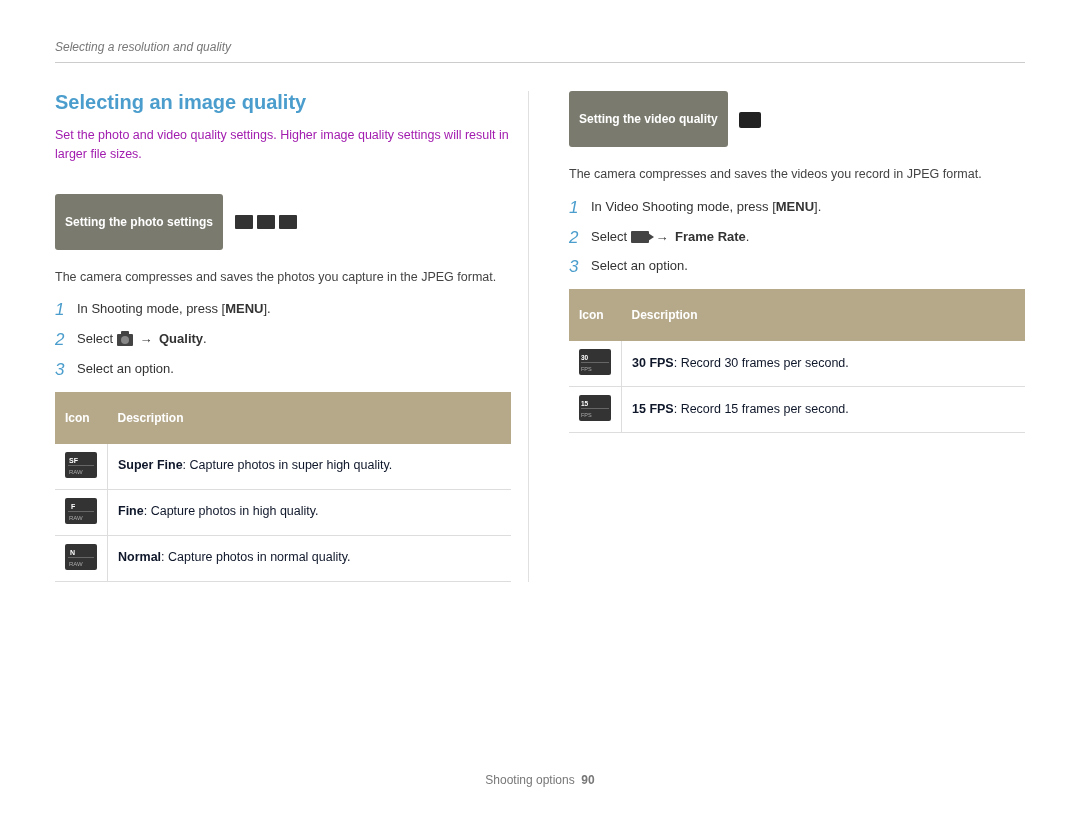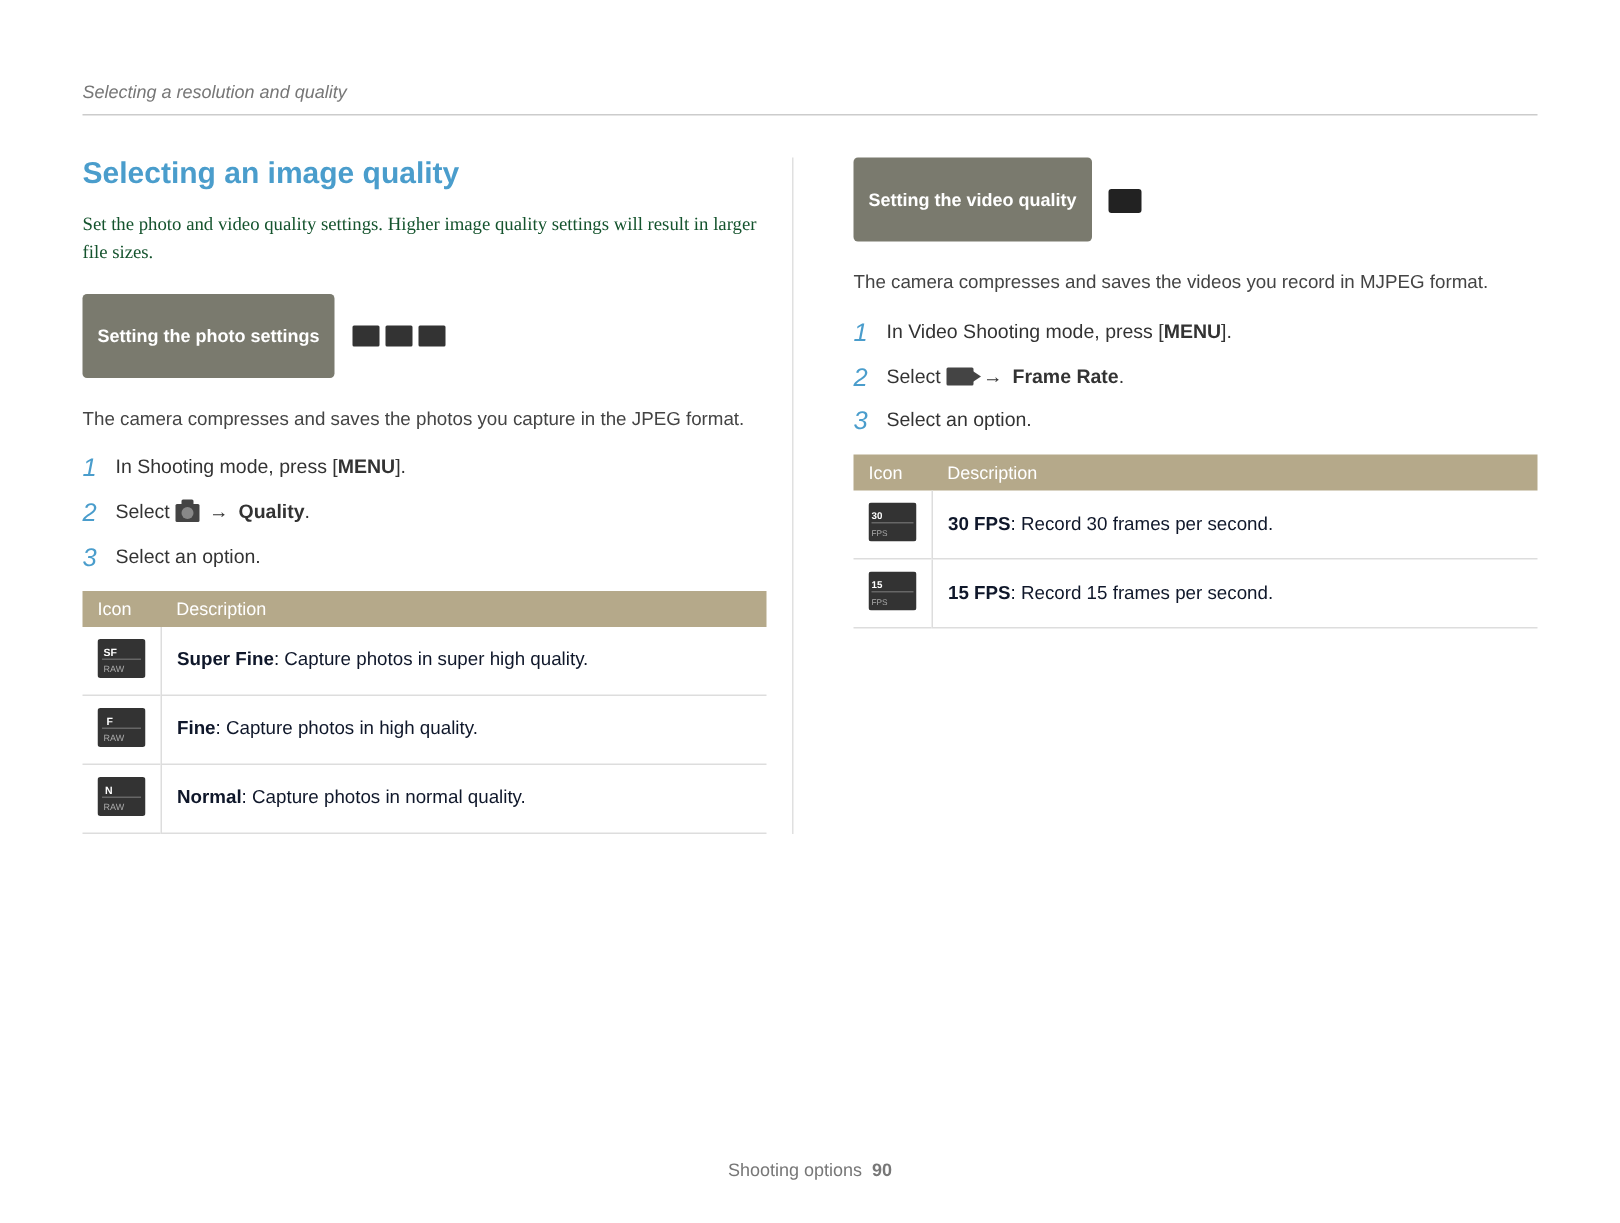--- a/index.html
+++ b/index.html
@@ -21,21 +21,20 @@
       position: relative;
     }
 
     
     .breadcrumb-area {
       display: flex;
       align-items: flex-start;
       border-bottom: 1px solid #ccc;
       padding-bottom: 8px;
       margin-bottom: 28px;
-      margin-top: 14px;
     }
     .breadcrumb-text {
       font-size: 12px;
       color: #777;
       font-style: italic;
     }
 
     
     .columns {
       display: flex;
@@ -54,24 +53,23 @@
     
     .section-title {
       font-size: 20px;
       color: #4a9dcc;
       font-weight: bold;
       margin-bottom: 12px;
     }
 
     .intro-text {
       font-size: 12.5px;
-      color: #14532d;
+      color: #a21caf;
       line-height: 1.5;
-      margin-bottom: 18px;
-      font-family: Liberation Serif, serif;
+      margin-bottom: 30px;
     }
 
     
     .sub-badge {
       display: inline-flex;
       align-items: center;
       background: #7a7a6e;
       color: #fff;
       font-size: 12px;
       font-weight: bold;
@@ -124,22 +122,22 @@
       width: 100%;
       border-collapse: collapse;
       margin-top: 6px;
       font-size: 12.5px;
     }
     .option-table thead tr {
       background: #b5a98a;
       color: #fff;
     }
     .option-table thead th {
-      padding: 5px 10px;
-      font-weight: normal;
+      padding: 19px 10px;
+      font-weight: bold;
       text-align: left;
       font-size: 12px;
     }
     .option-table tbody tr {
       border-bottom: 1px solid #ddd;
     }
     .option-table tbody td {
       padding: 8px 10px;
       vertical-align: middle;
     }
@@ -341,21 +339,21 @@
         <span class="sub-badge">
           <span>Setting the video quality</span>
         </span>
         
         <span class="badge-icon-set">
           <span class="badge-icon-item" style="background:#222; width:22px; height:16px; border-radius:2px; position:relative; display:inline-block;">
           </span>
         </span>
       </div>
 
-      <p class="sub-desc">The camera compresses and saves the videos you record in MJPEG format.</p>
+      <p class="sub-desc">The camera compresses and saves the videos you record in JPEG format.</p>
 
       <ol class="steps">
         <li class="step-item">
           <span class="step-num"><em>1</em></span>
           <span class="step-text">
             In Video Shooting mode, press [<strong>MENU</strong>].
           </span>
         </li>
         <li class="step-item">
           <span class="step-num"><em>2</em></span>

